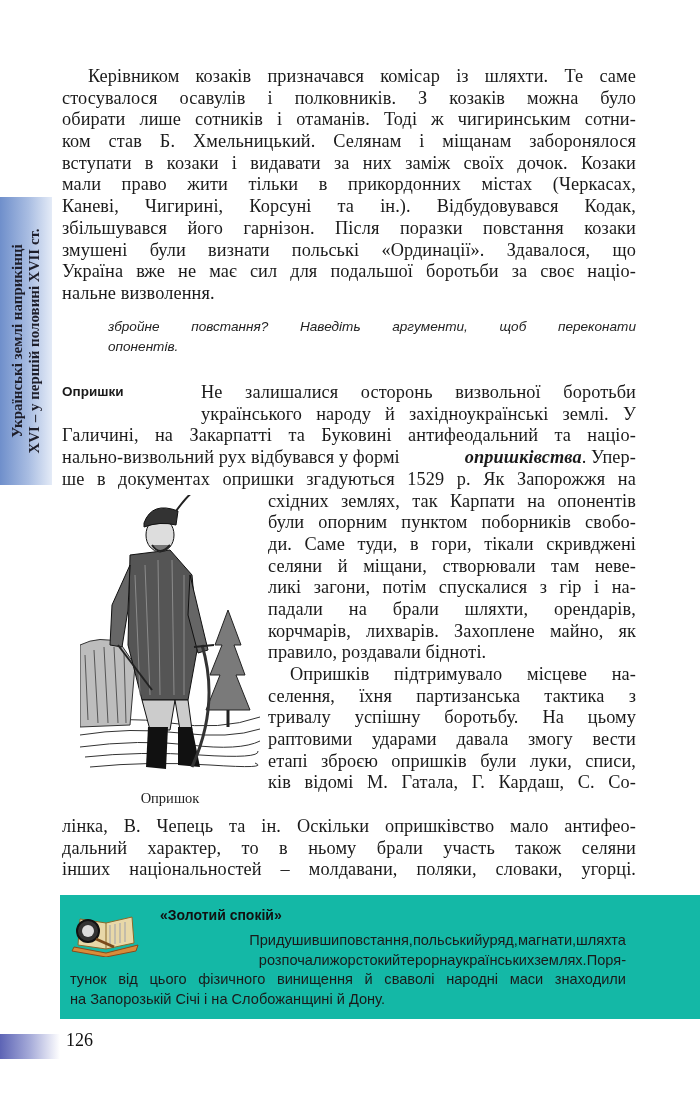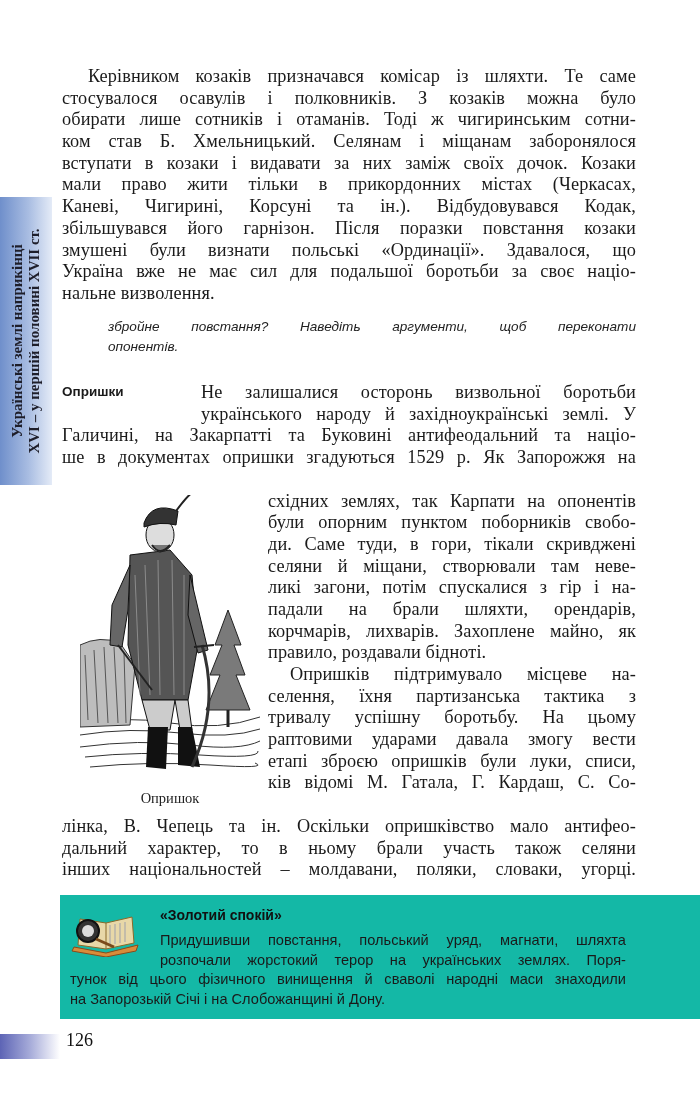--- a/index.html
+++ b/index.html
@@ -51,21 +51,21 @@
     .info-icon { position: absolute; left: 10px; top: 20px; width: 70px; height: 42px; }
     .info-title {
       position: absolute; left: 100px; top: 12px;
       font-family: "Liberation Sans", sans-serif; font-weight: bold; font-size: 14px; color: #111;
     }
     .info-body {
       position: absolute; left: 10px; top: 36px; width: 556px;
       font-family: "Liberation Sans", sans-serif; font-size: 14.6px; line-height: 19.5px; color: #1a1a1a;
     }
     .info-body .j2 { display: flex; justify-content: space-between; white-space: pre; }
-    .info-body .ind { margin-left: 90px; }
+    .info-body .ind { margin-left: 60px; justify-content: flex-end; }
     .page-bar {
       position: absolute; left: 0; top: 1034px; width: 60px; height: 25px;
       background: linear-gradient(to right, #5d64b5 0%, #a6abd9 50%, #ffffff 100%);
     }
     .page-num {
       position: absolute; left: 66px; top: 1030px;
       font-family: "Liberation Serif", serif; font-size: 18px; color: #111;
     }
     em.term { font-style: italic; font-weight: bold; }
   </style>
@@ -101,20 +101,24 @@
 </div>
 
 <div class="side-label">Опришки</div>
 
 <div class="body-text" style="top:382px; left:201px; width:435px;">
   <div class="j"><span>Не</span><span>залишалися</span><span>осторонь</span><span>визвольної</span><span>боротьби</span></div>
   <div class="j"><span>українського</span><span>народу</span><span>й</span><span>західноукраїнські</span><span>землі.</span><span>У</span></div>
 </div>
 <div class="body-text" style="top:425.4px;">
   <div class="j"><span>Галичині,</span><span>на</span><span>Закарпатті</span><span>та</span><span>Буковині</span><span>антифеодальний</span><span>та</span><span>націо-</span></div>
+  <div style="display:flex; justify-content:space-between; height:21.7px; white-space:pre;">
+    <span>нально-визвольний рух відбувався у формі</span>
+    <span><em class="term">опришківства</em><span>. Упер-</span></span>
+  </div>
   <div class="j"><span>ше</span><span>в</span><span>документах</span><span>опришки</span><span>згадуються</span><span>1529</span><span>р.</span><span>Як</span><span>Запорожжя</span><span>на</span></div>
 </div>
 <div class="body-text" style="top:490.5px; left:268px; width:368px;">
   <div class="j"><span>східних</span><span>землях,</span><span>так</span><span>Карпати</span><span>на</span><span>опонентів</span></div>
   <div class="j"><span>були</span><span>опорним</span><span>пунктом</span><span>поборників</span><span>свобо-</span></div>
   <div class="j"><span>ди.</span><span>Саме</span><span>туди,</span><span>в</span><span>гори,</span><span>тікали</span><span>скривджені</span></div>
   <div class="j"><span>селяни</span><span>й</span><span>міщани,</span><span>створювали</span><span>там</span><span>неве-</span></div>
   <div class="j"><span>ликі</span><span>загони,</span><span>потім</span><span>спускалися</span><span>з</span><span>гір</span><span>і</span><span>на-</span></div>
   <div class="j"><span>падали</span><span>на</span><span>брали</span><span>шляхти,</span><span>орендарів,</span></div>
   <div class="j"><span>корчмарів,</span><span>лихварів.</span><span>Захоплене</span><span>майно,</span><span>як</span></div>

